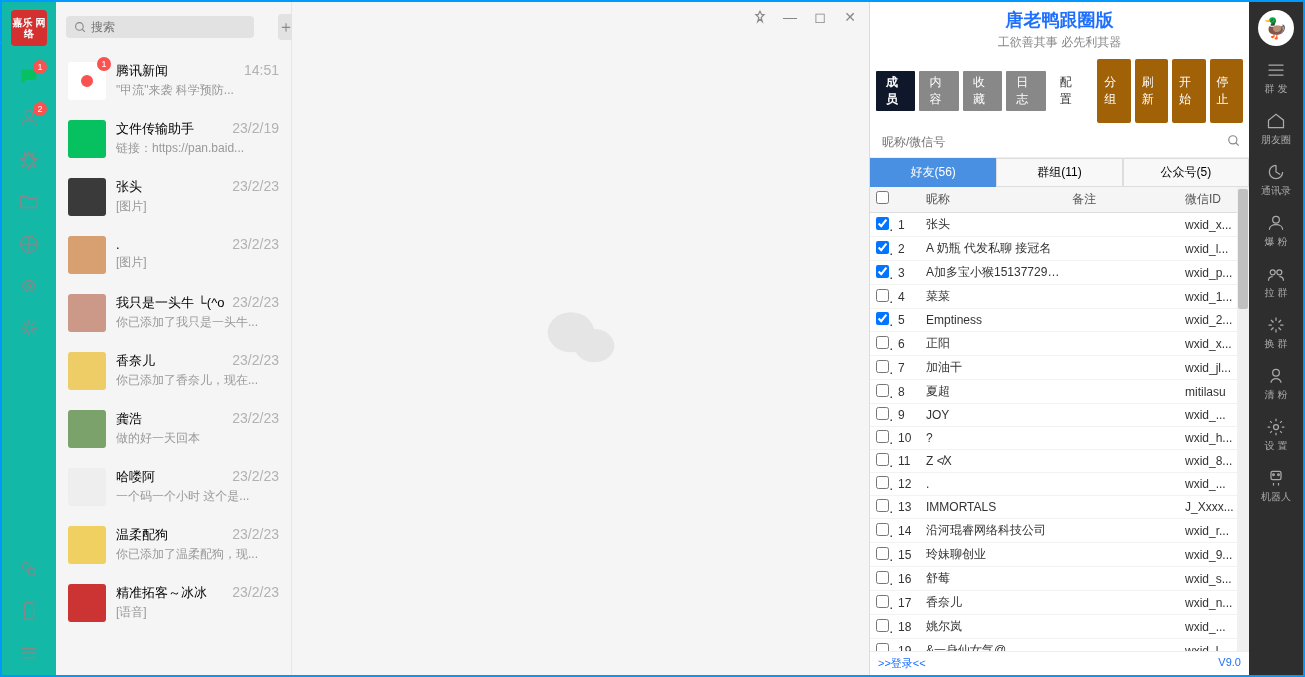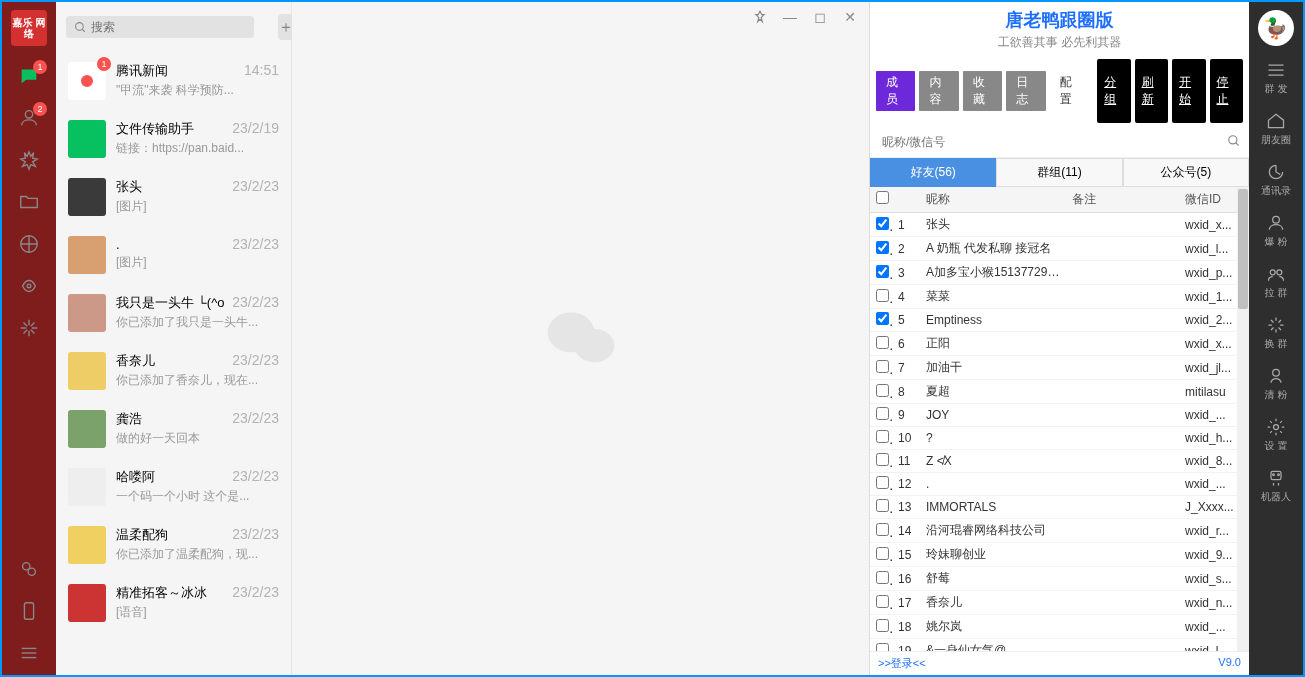--- a/index.html
+++ b/index.html
@@ -1,20 +1,20 @@
 <!DOCTYPE html>
 <html><head>
 <meta charset="utf-8">
 <style>
 * { margin: 0; padding: 0; box-sizing: border-box; }
 body { font-family: "Microsoft YaHei", "PingFang SC", sans-serif; font-size: 12px; background: #fff; overflow: hidden; }
 .app { display: flex; width: 1305px; height: 677px; border: 2px solid #0099ff; }
 
 
-.sidebar-dark { width: 54px; background: #7f1d1d; display: flex; flex-direction: column; align-items: center; padding-top: 8px; gap: 18px; }
+.sidebar-dark { width: 54px; background: #14b8a6; display: flex; flex-direction: column; align-items: center; padding-top: 8px; gap: 18px; }
 .sidebar-dark .logo { width: 36px; height: 36px; background: #d43030; border-radius: 4px; color: #fff; font-size: 10px; display: flex; align-items: center; justify-content: center; text-align: center; line-height: 1.1; font-weight: bold; }
 .sidebar-dark .nav-icon { width: 24px; height: 24px; color: #888; display: flex; align-items: center; justify-content: center; position: relative; cursor: pointer; }
 .sidebar-dark .nav-icon svg { width: 22px; height: 22px; fill: none; stroke: currentColor; stroke-width: 1.5; }
 .sidebar-dark .nav-icon.active { color: #07c160; }
 .badge { position: absolute; top: -4px; right: -6px; background: #fa5151; color: #fff; border-radius: 8px; min-width: 14px; height: 14px; font-size: 9px; line-height: 14px; text-align: center; padding: 0 3px; }
 
 
 .chat-list-pane { width: 236px; background: #f5f5f5; display: flex; flex-direction: column; border-right: 1px solid #e7e7e7; }
 .chat-search-bar { display: flex; align-items: center; padding: 12px 10px; gap: 24px; }
 .chat-search-bar .search-wrap { flex: 1; background: #e2e2e2; border-radius: 4px; display: flex; align-items: center; padding: 4px 8px; color: #888; }
@@ -37,24 +37,24 @@
 .center-logo { width: 90px; height: 80px; opacity: 0.08; }
 .center-logo svg { width: 100%; height: 100%; fill: #333; }
 
 
 .tool-panel { width: 380px; background: #fff; border-left: 1px solid #dcdcdc; display: flex; flex-direction: column; }
 .tool-header { text-align: center; padding: 6px 8px 4px; position: relative; }
 .tool-header .title { color: #1e6fff; font-size: 18px; font-weight: bold; font-family: Liberation Serif, serif; }
 .tool-header .subtitle { color: #888; font-size: 12px; margin-top: 2px; }
 .tool-tabs-row { display: flex; align-items: center; gap: 4px; padding: 4px 6px; }
 .tool-tabs-row .tab { padding: 3px 10px; font-size: 12px; cursor: pointer; background: #888; color: #fff; border-radius: 1px; }
-.tool-tabs-row .tab.active { background: #6d28d9; color: #fff; }
+.tool-tabs-row .tab.active { background: #0f172a; color: #fff; font-weight: bold; }
 .tool-tabs-row .tab.plain { background: #fff; color: #333; }
 .tool-tabs-row .spacer { flex: 1; }
-.tool-tabs-row .action-btn { padding: 15px 7px; background: #000000; color: #fff; font-size: 12px; border-radius: 2px; cursor: pointer; text-decoration: underline; }
+.tool-tabs-row .action-btn { padding: 15px 7px; background: #a16207; color: #fff; font-size: 12px; border-radius: 2px; cursor: pointer; }
 .tool-search { display: flex; align-items: center; padding: 4px 8px; border-bottom: 1px solid #eee; }
 .tool-search input { flex: 1; border: none; outline: none; font-size: 12px; padding: 4px; }
 .tool-search .sicon { color: #888; cursor: pointer; }
 .sub-tabs { display: flex; }
 .sub-tabs .stab { flex: 1; text-align: center; padding: 5px 0; font-size: 12px; border: 1px solid #ddd; cursor: pointer; background: #f8f8f8; }
 .sub-tabs .stab.active { background: #4a90e2; color: #fff; border-color: #4a90e2; }
 .table-wrap { flex: 1; overflow-y: auto; position: relative; }
 .col-header { display: flex; background: #f5f5f5; border-bottom: 1px solid #ddd; font-size: 12px; color: #555; position: sticky; top: 0; }
 .col-header > div { padding: 4px 6px; }
 .col-chk { width: 22px; text-align: center; }

